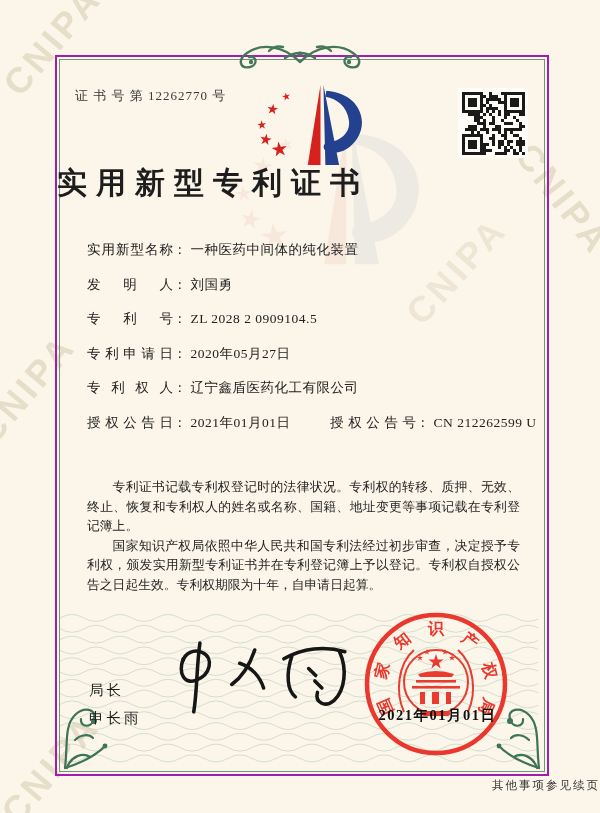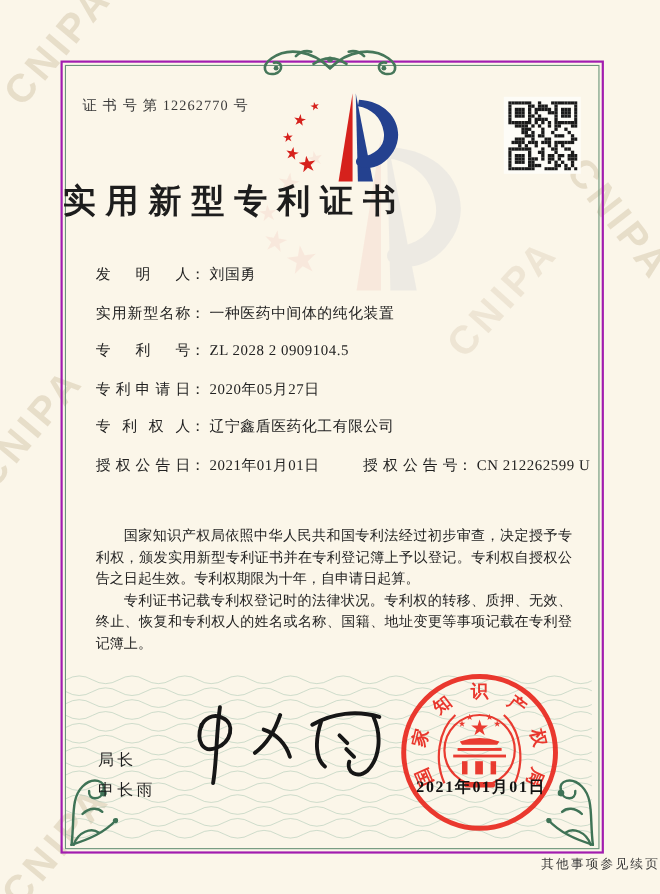--- a/index.html
+++ b/index.html
@@ -378,45 +378,45 @@
             <rect x="51" y="60" width="3" height="3" fill="#1a1a1a"></rect>
             <rect x="54" y="60" width="3" height="3" fill="#1a1a1a"></rect>
             <rect x="60" y="60" width="3" height="3" fill="#1a1a1a"></rect>
           </svg>
       </div>
 
       <div class="doc-title">实用新型专利证书</div>
 
       <div class="fields">
         <div class="field-row">
+          <span class="field-label">实用新型名称</span><span class="field-colon">：</span><span class="field-value">一种医药中间体的纯化装置</span>
+        </div>
+        <div class="field-row">
           <span class="field-label">发明人</span><span class="field-colon">：</span><span class="field-value">刘国勇</span>
-        </div>
-        <div class="field-row">
-          <span class="field-label">实用新型名称</span><span class="field-colon">：</span><span class="field-value">一种医药中间体的纯化装置</span>
         </div>
         <div class="field-row">
           <span class="field-label">专利号</span><span class="field-colon">：</span><span class="field-value">ZL 2028 2 0909104.5</span>
         </div>
         <div class="field-row">
           <span class="field-label">专利申请日</span><span class="field-colon">：</span><span class="field-value">2020年05月27日</span>
         </div>
         <div class="field-row">
           <span class="field-label">专利权人</span><span class="field-colon">：</span><span class="field-value">辽宁鑫盾医药化工有限公司</span>
         </div>
         <div class="field-row">
           <span class="field-label">授权公告日</span><span class="field-colon">：</span><span class="field-value">2021年01月01日</span>
           <span class="grant-no-group">
             <span class="field-label">授权公告号</span><span class="field-colon">：</span><span class="field-value">CN 212262599 U</span>
           </span>
         </div>
       </div>
 
       <div class="paragraphs">
+        <p>专利证书记载专利权登记时的法律状况。专利权的转移、质押、无效、终止、恢复和专利权人的姓名或名称、国籍、地址变更等事项记载在专利登记簿上。</p>
         <p>国家知识产权局依照中华人民共和国专利法经过初步审查，决定授予专利权，颁发实用新型专利证书并在专利登记簿上予以登记。专利权自授权公告之日起生效。专利权期限为十年，自申请日起算。</p>
-        <p>专利证书记载专利权登记时的法律状况。专利权的转移、质押、无效、终止、恢复和专利权人的姓名或名称、国籍、地址变更等事项记载在专利登记簿上。</p>
       </div>
 
       <div class="director">
         <div>局长</div>
         <div>申长雨</div>
       </div>
 
       <svg class="signature-svg" width="190" height="95" viewBox="0 0 215 100">
         <g stroke="#161616" stroke-width="4" fill="none" stroke-linecap="round" stroke-linejoin="round">
           <path d="M35,12 C31,40 32,66 28,90"></path>

